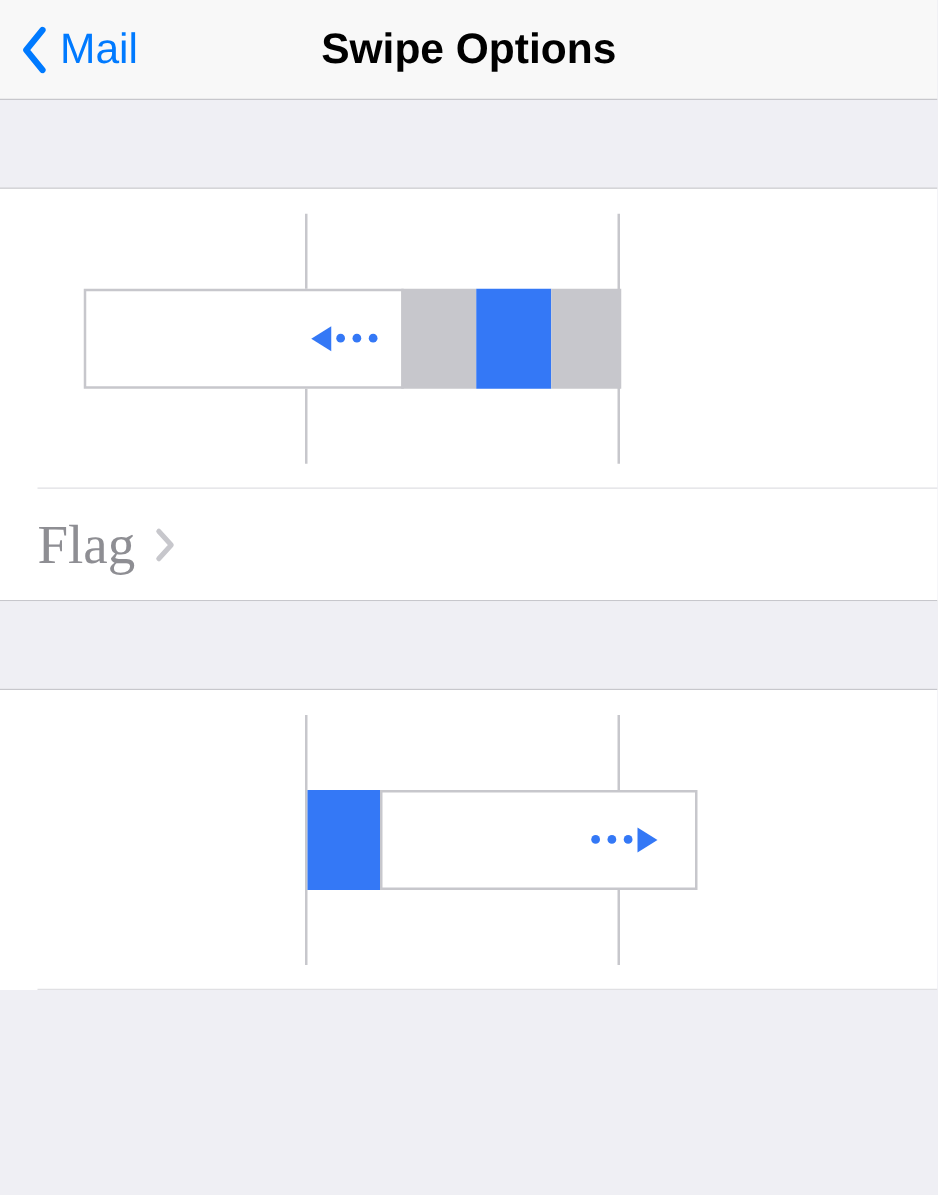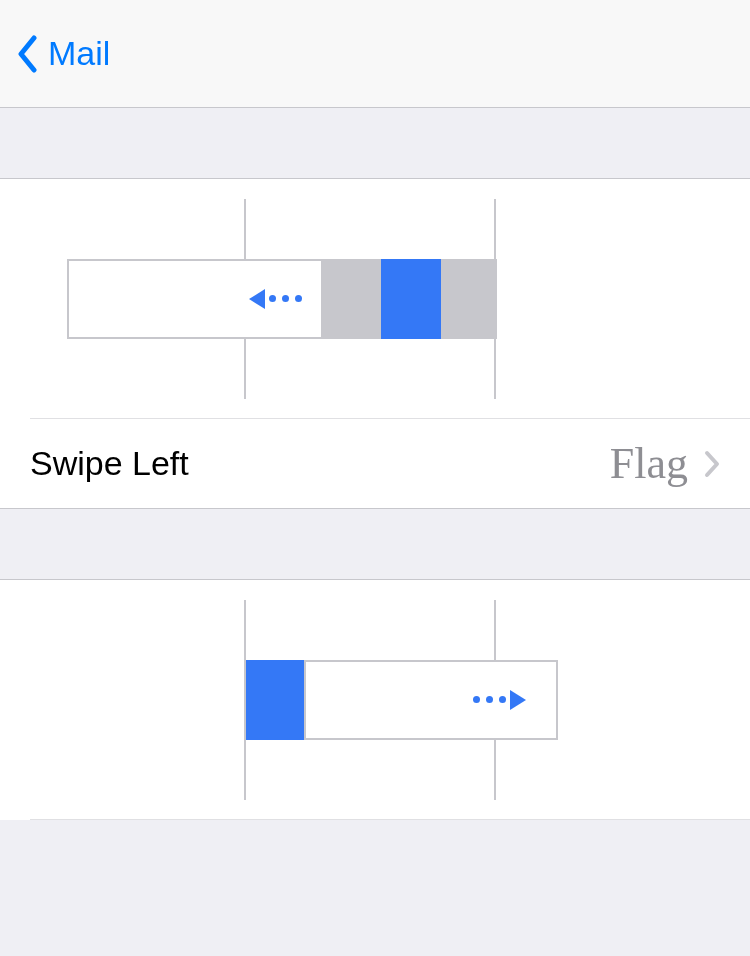--- a/index.html
+++ b/index.html
@@ -8,21 +8,21 @@
       box-sizing: border-box;
       font-family: -apple-system, BlinkMacSystemFont, "Helvetica Neue", Helvetica, Arial, sans-serif;
     }
     body {
       width: 750px;
       height: 956px;
       background: #efeff4;
       overflow: hidden;
     }
     .nav-bar {
-      height: 108px;
+      height: 80px;
       background: #f8f8f8;
       border-bottom: 1px solid #c7c7cc;
       display: flex;
       align-items: center;
       justify-content: center;
       position: relative;
     }
     .back-button {
       position: absolute;
       left: 16px;
@@ -181,20 +181,21 @@
 
 <div class="nav-bar">
   <div class="back-button">
     <span class="back-chevron">
       <svg width="22" height="38" viewBox="0 0 22 38">
         <polyline points="18,3 5,19 18,35" stroke="#007aff" stroke-width="5" fill="none" stroke-linecap="round" stroke-linejoin="round"></polyline>
       </svg>
     </span>
     <span>Mail</span>
   </div>
+  <div class="nav-title">Swipe Options</div>
 </div>
 
 <div class="section-gap"></div>
 
 <div class="preview-group">
   <div class="preview-area">
     <div class="preview-area-inner">
       <div class="vert-line" style="left: 214px;"></div>
       <div class="vert-line" style="left: 464px;"></div>
       <div class="swipe-card swipe-left-card">
@@ -206,21 +207,20 @@
             <div class="dot"></div>
           </div>
         </div>
       </div>
       <div class="action-block block-gray1" style="left: 291px;"></div>
       <div class="action-block block-blue" style="left: 351px;"></div>
       <div class="action-block block-gray2" style="left: 411px;"></div>
     </div>
   </div>
   <div class="setting-row">
-    <div class="setting-label">Swipe Left</div>
     <div class="setting-value">Flag</div>
     <span class="disclosure">
       <svg width="16" height="28" viewBox="0 0 16 28">
         <polyline points="3,3 13,14 3,25" stroke="#c7c7cc" stroke-width="4" fill="none" stroke-linecap="round" stroke-linejoin="round"></polyline>
       </svg>
     </span>
   </div>
 </div>
 
 <div class="section-gap"></div>

